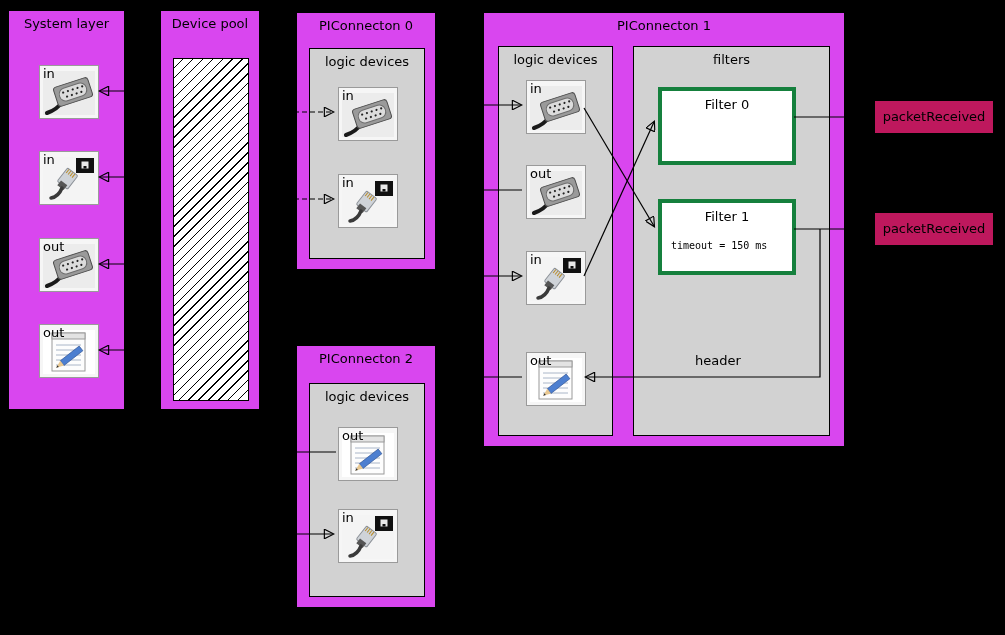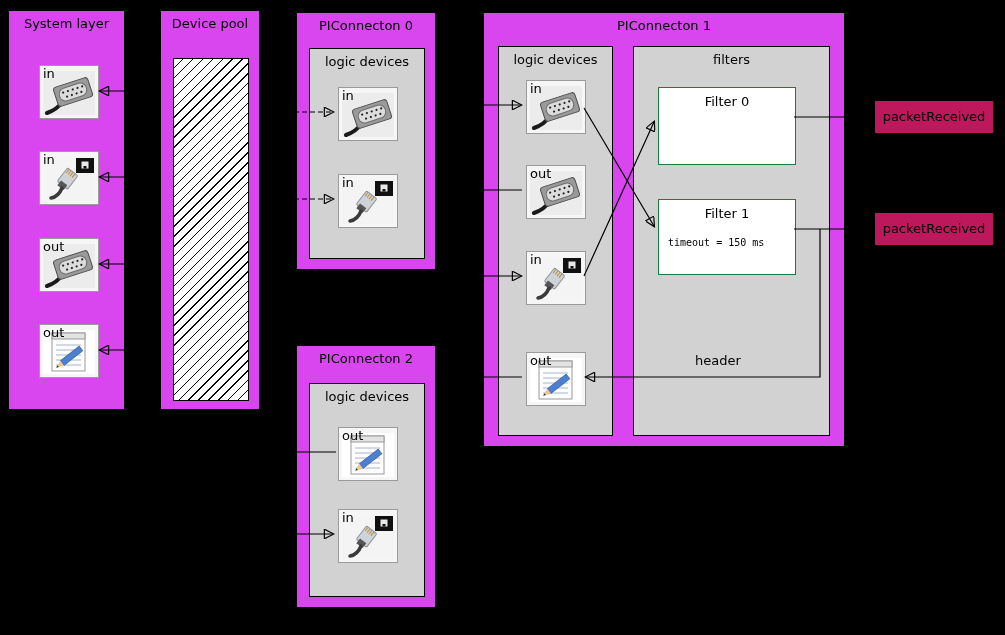--- a/index.html
+++ b/index.html
@@ -19,21 +19,21 @@
     position:absolute; border:1px solid #000;
     background-color:#fff;
     background-image:repeating-linear-gradient(135deg, transparent 0 6px, #000 6px 7px);
   }
   .device {
     position:absolute; width:60px; height:54px;
     background:#f6f6f6; border:1px solid #9a9a9a; z-index:2;
   }
   .dev-icon { position:absolute; left:3px; top:5px; width:52px; height:44px; }
   .dev-label { position:absolute; top:0px; left:3px; font-size:13px; line-height:15px; }
-  .filter-box { position:absolute; background:#fff; border:1px solid #15803d; }
+  .filter-box { position:absolute; background:#fff; border:4px solid #15803d; }
   .filter-title { display:block; text-align:center; font-size:13px; padding-top:6px; }
   .filter-params {
     position:absolute; left:9px; top:36px;
     font-size:10px; font-family:"DejaVu Sans Mono","Liberation Mono",monospace;
     line-height:13px;
   }
   .pkt {
     position:absolute; width:120px; height:34px;
     background:#be185d; border:1px solid #000;
     text-align:center; line-height:32px; font-size:13px; z-index:1;

